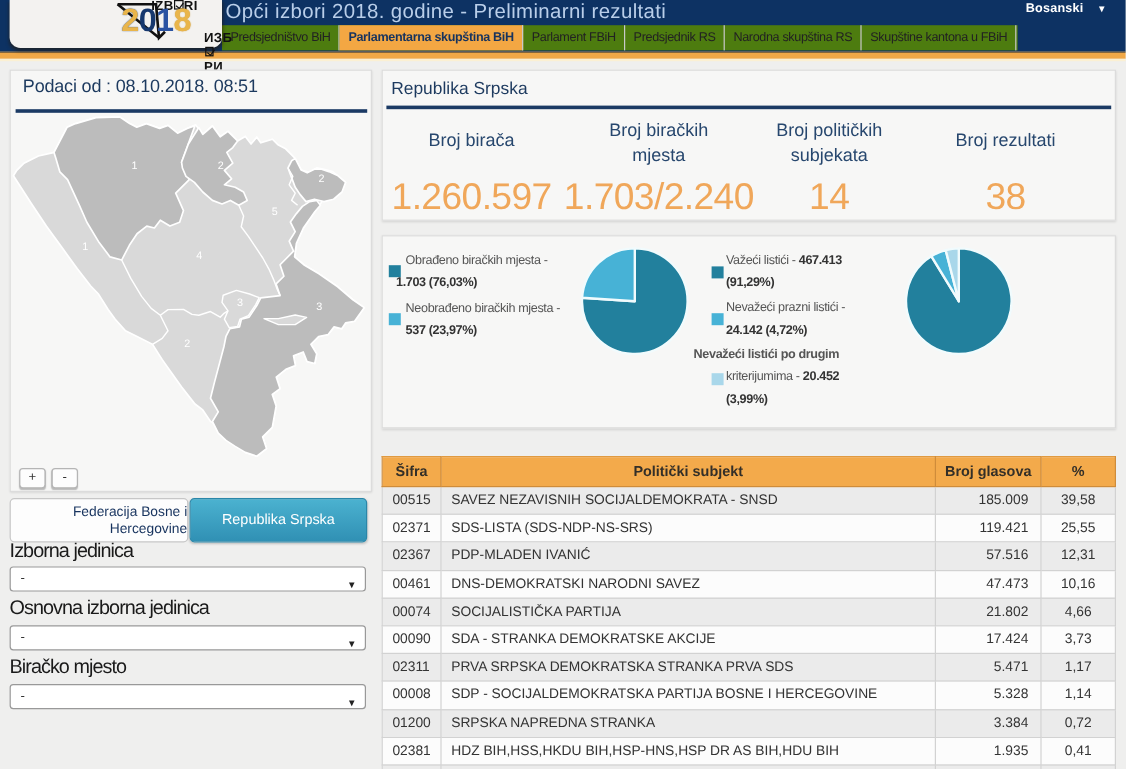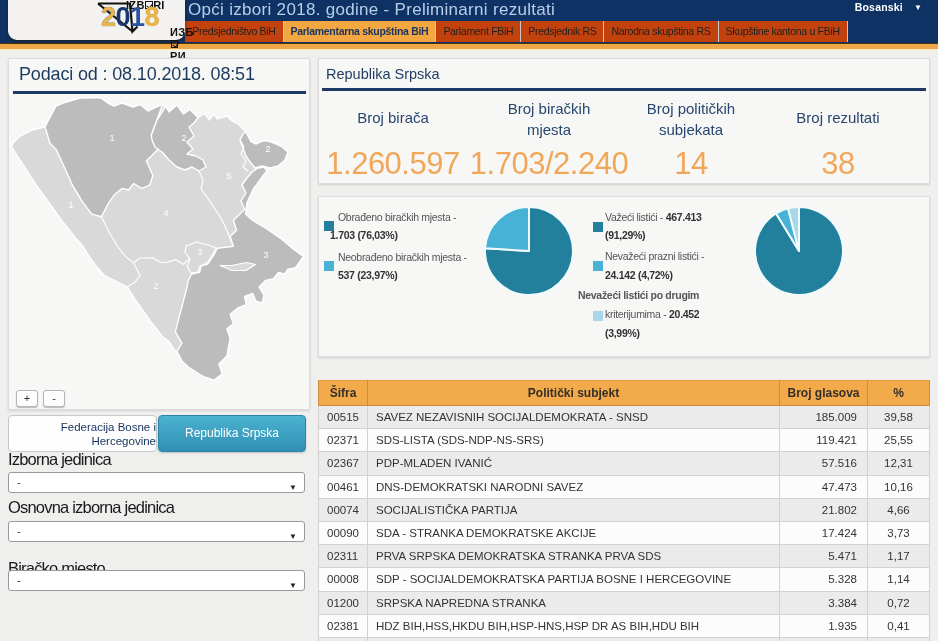--- a/index.html
+++ b/index.html
@@ -3,35 +3,35 @@
 <meta charset="utf-8">
 <style>
 * { margin:0; padding:0; box-sizing:border-box; }
 html,body { width:938px; height:641px; overflow:hidden; font-family:"Liberation Sans", sans-serif; background:#efefee; }
 .abs { position:absolute; }
 
 #navy { left:0; top:0; width:938px; height:43px; background:#0d3263; }
 #title { left:188px; top:0px; font-size:17px; color:#b9cee9; letter-spacing:0.3px; }
 #lang { right:35px; top:1px; color:#fff; font-weight:bold; font-size:10.5px; letter-spacing:0.2px; }
 #langcaret { right:16px; top:2.5px; color:#fff; font-size:8px; }
-#tabbar { left:185px; top:21px; width:663px; height:21px; background:#c2410c; font-size:10.5px; white-space:nowrap;text-align:center; }
+#tabbar { left:185px; top:21px; width:663px; height:21px; background:#4d7c0f; font-size:10.5px; white-space:nowrap; }
 #tabbar .tab { display:inline-block; height:21px; line-height:21px; padding:0 7px; color:#222; border-right:1px solid #c9c9c9; vertical-align:top; letter-spacing:-0.3px; }
 #tabbar .tab.active { background:#f3a743; color:#17335e; font-weight:bold; }
 #brownline { left:0; top:42.5px; width:938px; height:1.5px; background:#4a3212; }
 #orange { left:0; top:44px; width:938px; height:5px; background:#f0a847; }
 #paleline { left:0; top:49px; width:938px; height:2px; background:#fbf0d3; }
 
 #logobox { left:8px; top:0; width:177px; height:40px; background:#f3f2f0; border-radius:0 0 9px 9px; box-shadow:0 2px 3px rgba(40,25,5,.55); }
 #logo { position:absolute; right:4px; top:0; width:95px; height:40px; }
 .cb { display:inline-block; width:7.5px; height:7.5px; border:1.3px solid #111; position:relative; margin:0 0.5px; top:-0.5px; }
 .cb:after { content:""; position:absolute; left:2px; top:0px; width:2.5px; height:4.5px; border:solid #111; border-width:0 1.5px 1.5px 0; transform:rotate(38deg); }
 
 .panel { background:#f5f5f5; border:1px solid #dcdcdc; box-shadow:0 1px 2px rgba(0,0,0,.12); }
 #leftpanel { left:8px; top:58px; width:302px; height:352px; background:#f7f7f6; }
-#lp-title { left:19px; top:64px; font-size:18px; color:#1d3a5f; letter-spacing:-0.15px; }
+#lp-title { left:19px; top:64px; font-size:15px; color:#1d3a5f; letter-spacing:-0.15px; }
 #lp-rule { left:13px; top:91px; width:293px; height:2.5px; background:#1b3a64; }
 #mapwrap { left:9px; top:95px; width:300px; height:293px; }
 .zbtn { width:22px; height:17px; background:#fdfdfd; border:1px solid #b5b5b5; border-radius:3px; font-size:11px; text-align:center; line-height:15px; color:#333; box-shadow:0 1px 1px rgba(0,0,0,.25); }
 #zplus { left:16px; top:390px; }
 #zminus { left:43px; top:390px; }
 
 #btn-fbih { left:8px; top:415px; width:149px; height:37px; background:#fdfdfd; border:1px solid #c7c7c7; border-radius:4px; color:#17335e; font-size:11.5px; text-align:right; line-height:14px; padding-top:4px; }
 #btn-rs { left:158px; top:415px; width:148px; height:37px; background:linear-gradient(#4bb2d0,#3090b4); border:1px solid #2a86a8; border-radius:4px; color:#fff; font-size:12px; text-align:center; line-height:35px; box-shadow:0 1px 2px rgba(0,0,0,.2); }
 .sel-label { left:8px; font-size:16.5px; color:#1a1a1a; letter-spacing:-0.8px; }
 .selbox { left:8px; width:297px; height:21px; background:#fff; border:1px solid #999; border-radius:3px; font-size:11px; color:#333; line-height:19px; padding-left:8px; }
@@ -104,21 +104,21 @@
       <text x="220.0" y="84.0" font-size="9" fill="#ffffff" text-anchor="middle" font-family="Liberation Sans">5</text>
     </svg></div>
 <div class="abs zbtn" id="zplus">+</div>
 <div class="abs zbtn" id="zminus">-</div>
 <div class="abs" id="btn-fbih">Federacija Bosne i<br>Hercegovine</div>
 <div class="abs" id="btn-rs">Republika Srpska</div>
 <div class="abs sel-label" style="top:450px;text-align:right;">Izborna jedinica</div>
 <div class="abs selbox" style="top:472px;">-<span class="caret">▼</span></div>
 <div class="abs sel-label" style="top:498px;">Osnovna izborna jedinica</div>
 <div class="abs selbox" style="top:521px;">-<span class="caret">▼</span></div>
-<div class="abs sel-label" style="top:559px;">Biračko mjesto</div>
+<div class="abs sel-label" style="top:547px;">Biračko mjesto</div>
 <div class="abs selbox" style="top:570px;">-<span class="caret">▼</span></div>
 
 <div class="abs" id="rp-top"></div>
 <div class="abs" id="rp-title">Republika Srpska</div>
 <div class="abs" id="rp-rule"></div>
 <div class="abs statcol" style="left:318px;width:150px;">
     <div class="statlabel" style="padding-top:11px;">Broj birača</div>
     <div class="statnum">1.260.597</div>
   </div>
 <div class="abs statcol" style="left:468px;width:162px;">

